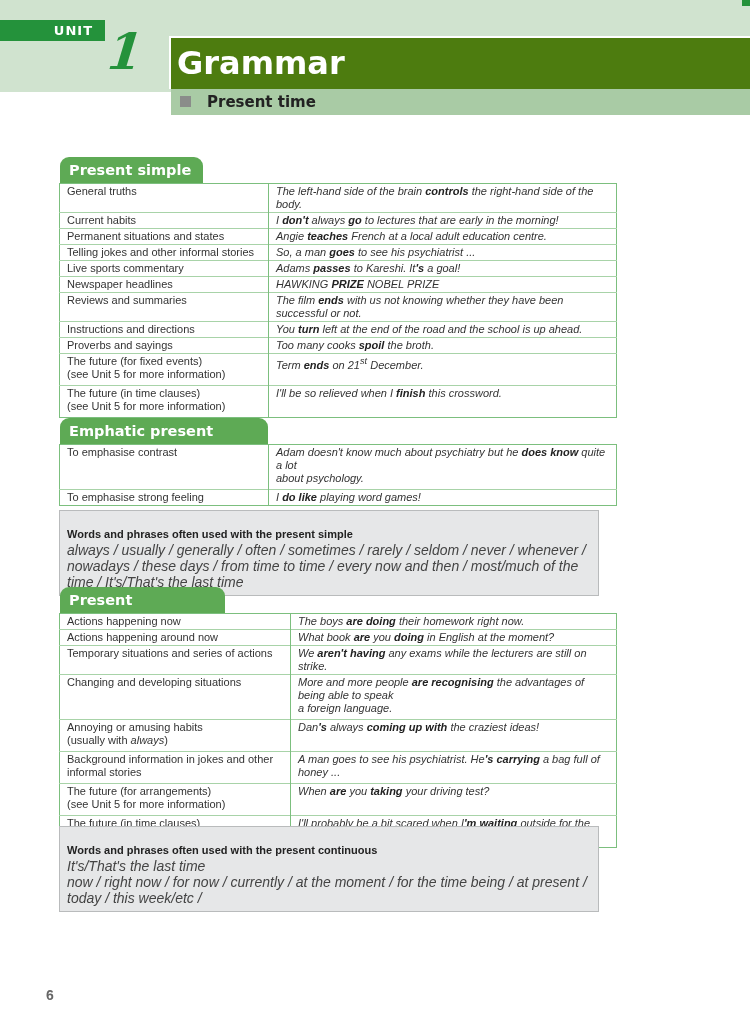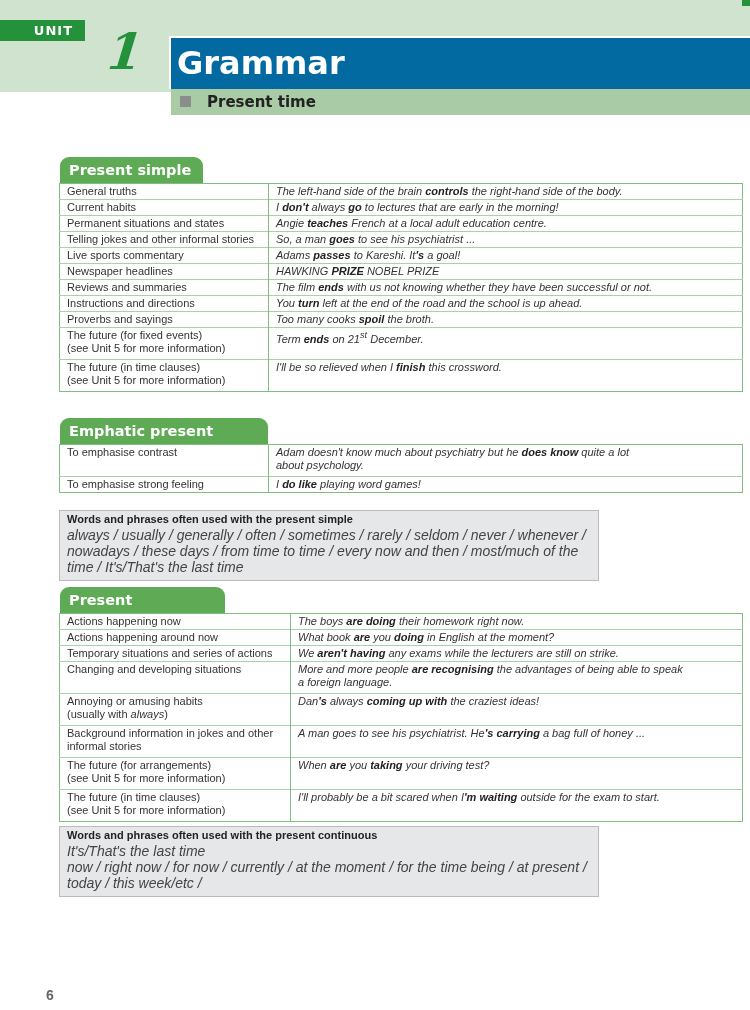--- a/index.html
+++ b/index.html
@@ -2,51 +2,51 @@
 <html><head>
 <meta charset="utf-8">
 <style>
   * { box-sizing: border-box; margin: 0; padding: 0; }
   html, body { width: 750px; height: 1010px; background: #ffffff; overflow: hidden; }
   body { position: relative; font-family: "Liberation Sans", sans-serif; color: #333; }
 
   
   .hdr-bg { position: absolute; left: 0; top: 0; width: 750px; height: 92px; background: #d0e3cf; }
   .corner-mark { position: absolute; right: 0; top: 0; width: 8px; height: 6px; background: #24923b; }
-  .unit-tag { position: absolute; left: 0; top: 20px; width: 85px; height: 21px; background: #24923b; color: #fff;
+  .unit-tag { position: absolute; left: 0; top: 20px; width: 105px; height: 21px; background: #24923b; color: #fff;
               font-family: "DejaVu Sans", sans-serif; font-weight: bold; font-size: 13px; letter-spacing: 1px;
               text-align: right; padding-right: 12px; line-height: 21px; }
   .unit-num { position: absolute; left: 108px; top: 22px; color: #24923b; font-family: "DejaVu Serif", serif;
               font-style: italic; font-weight: bold; font-size: 50px; line-height: 60px; transform: skewX(-6deg); }
-  .title-bar { position: absolute; left: 169px; top: 36px; width: 581px; height: 53px; background: #0369a1;
+  .title-bar { position: absolute; left: 169px; top: 36px; width: 581px; height: 53px; background: #4d7c0f;
                border-top: 2px solid #fff; border-left: 2px solid #fff; }
   .title-text { position: absolute; left: 6px; top: 5px; color: #fff; font-family: "DejaVu Sans", sans-serif;
                 font-weight: bold; font-size: 32px; line-height: 40px; }
   .sub-bar { position: absolute; left: 171px; top: 89px; width: 579px; height: 26px; background: #a9cba5; }
   .sub-square { position: absolute; left: 9px; top: 7px; width: 11px; height: 11px; background: #8a8d8a; }
   .sub-text { position: absolute; left: 36px; top: 3px; font-family: "DejaVu Sans", sans-serif; font-weight: bold;
               font-size: 15px; color: #222; line-height: 20px; }
 
   
   .sec-tab { position: absolute; left: 60px; height: 27px; background: #5eaa55; color: #fff;
              border-radius: 9px 9px 0 0; font-family: "DejaVu Sans", sans-serif; font-weight: bold;
              font-size: 14.5px; line-height: 27px; padding-left: 9px; }
 
   
-  .gtable { position: absolute; left: 59px; width: 684px; border: 1.5px solid #7cbf7e; border-collapse: collapse; }
+  .gtable { position: absolute; left: 59px; width: 558px; border: 1.5px solid #7cbf7e; border-collapse: collapse; }
   .gtable td { font-size: 11px; line-height: 13px; vertical-align: top; padding: 1px 6px 1px 7px; color: #333; }
   .gtable td.use { width: var(--c1); border-right: 1.5px solid #7cbf7e; }
   .gtable td.ex { font-style: italic; }
   .gtable td.ex b { font-weight: bold; color: #222; }
   .gtable tr.ln td { border-top: 1px solid #a8d3a8; }
   .gtable tr:first-child td { border-top: none; }
   .gtable td.sp { padding-bottom: 4px; }
 
   
-  .wbox { position: absolute; left: 59px; width: 540px; background: #e6e7e8; border: 1.5px solid #b9bbbc; padding: 1px 8px 5px 7px; }
+  .wbox { position: absolute; left: 59px; width: 540px; background: #e6e7e8; border: 1.5px solid #b9bbbc; padding: 16px 8px 5px 7px; }
   .wbox-title { font-size: 11px; font-weight: bold; color: #222; line-height: 15px; }
   .wbox-text { font-size: 14px; font-style: italic; color: #444; line-height: 16px; }
 
   .page-num { position: absolute; left: 46px; top: 987px; font-size: 14px; font-weight: bold; color: #666; }
 </style>
 </head>
 <body>
 
 <div class="hdr-bg"></div>
 <div class="corner-mark"></div>

